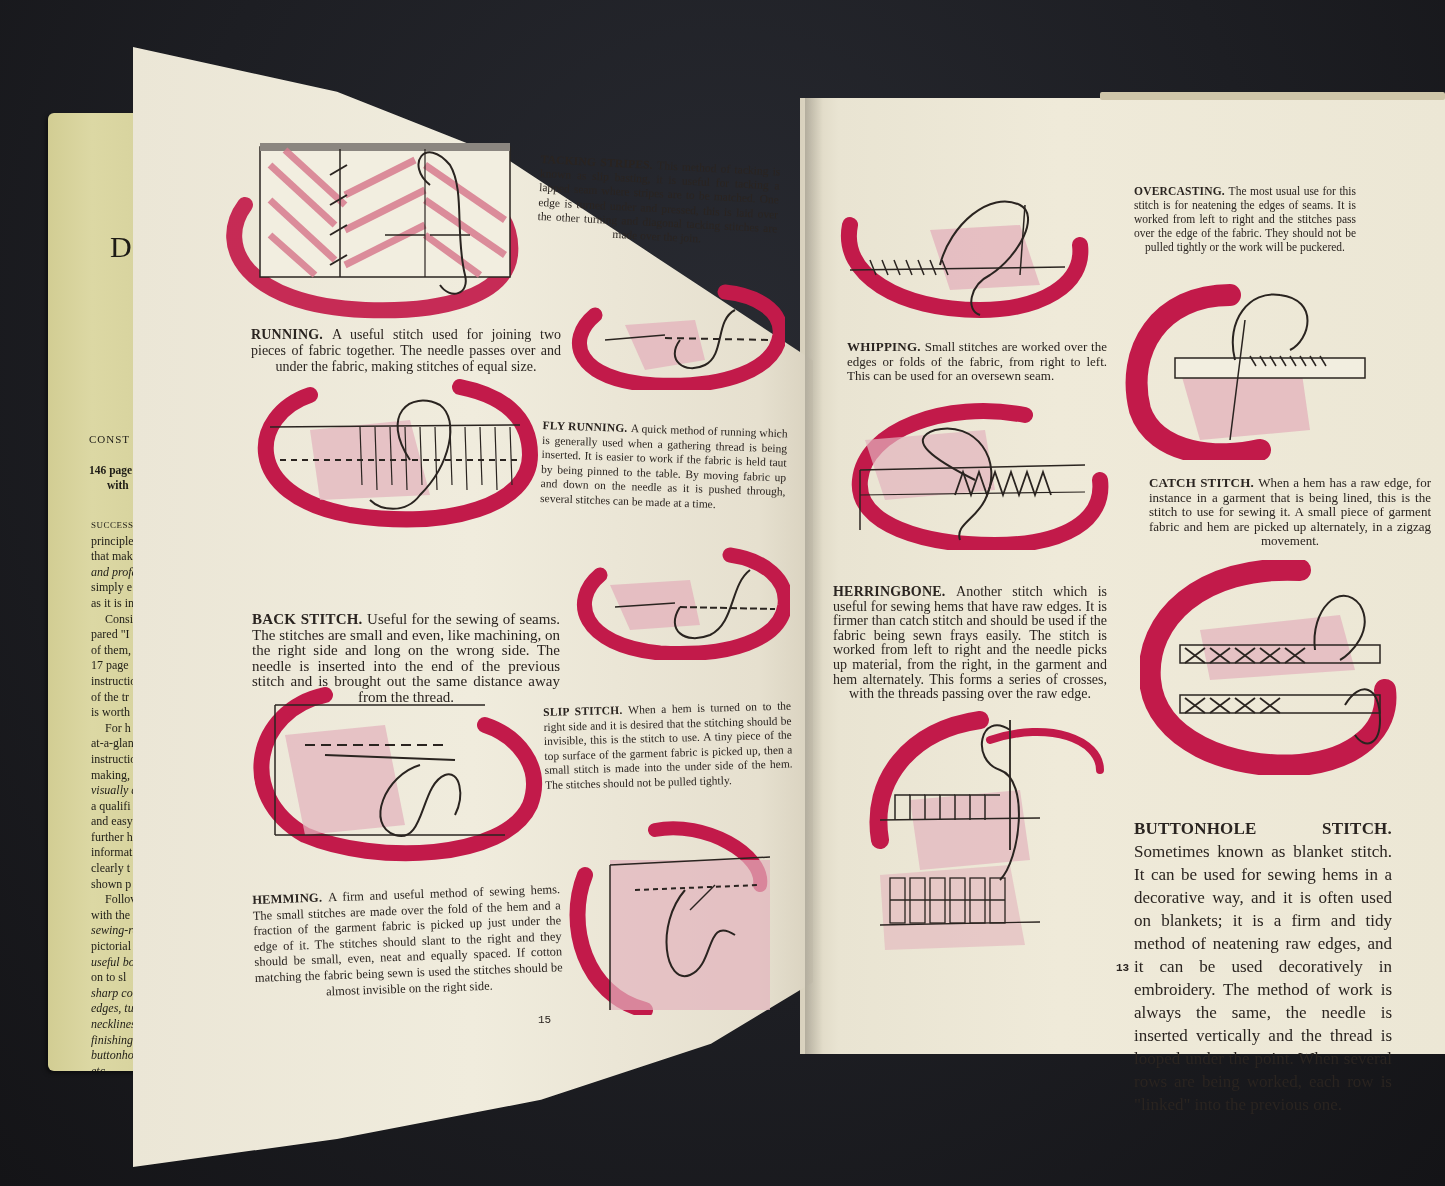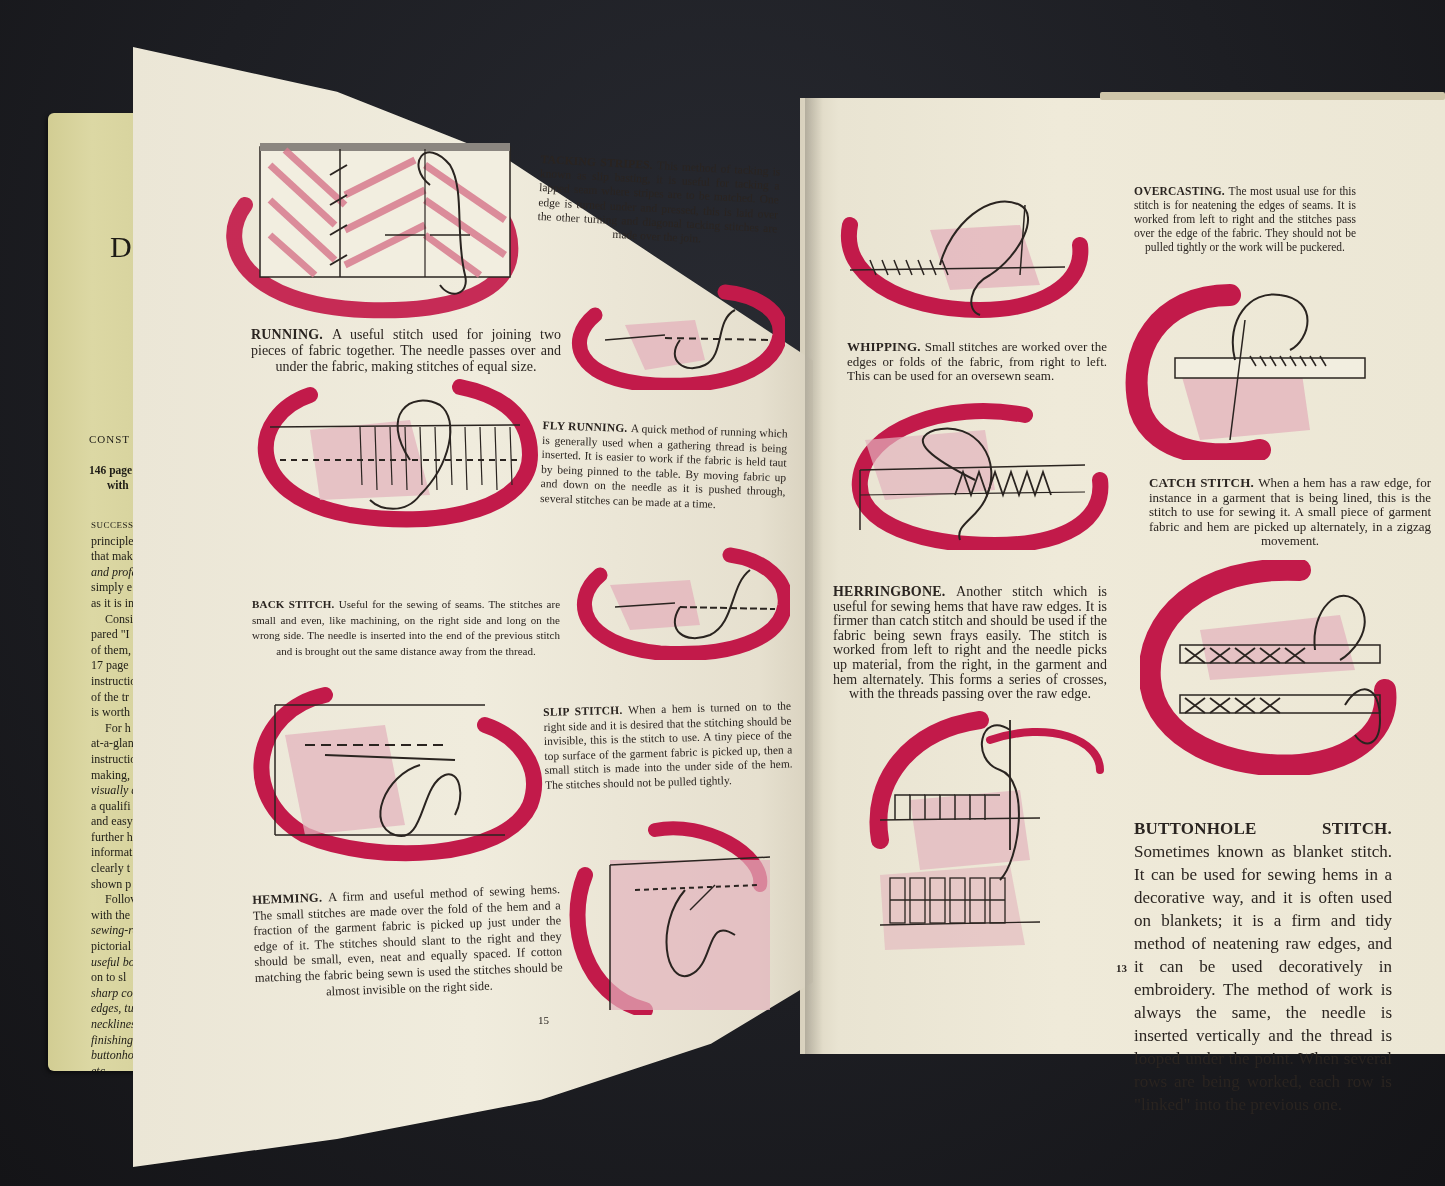--- a/index.html
+++ b/index.html
@@ -55,21 +55,21 @@
     background: #cfc6a9; border-radius: 2px;
   }
   .spine-shadow {
     position: absolute; left: 805px; top: 98px; width: 18px; height: 956px;
     background: linear-gradient(90deg, rgba(0,0,0,0.18), rgba(0,0,0,0));
   }
 
   .block { position: absolute; font-size: 12.5px; line-height: 15.6px; color: #2a2420; }
   .block .head { font-weight: bold; letter-spacing: 0.2px; }
   .block.justify { text-align: justify; text-align-last: center; }
-  .page-num { position: absolute; font-size: 11px; color: #2a2420; }
+  .page-num { position: absolute; font-size: 11px; color: #2a2420; font-family: Liberation Mono, monospace; }
 
   .illus { position: absolute; }
   .illus svg { width: 100%; height: 100%; display: block; }
 </style>
 </head>
 <body>
 
 <div class="backdrop"></div>
 
 <div class="cover">
@@ -347,21 +347,21 @@
 <div class="block justify" style="left:251px;top:327px;width:310px;font-size:14px;line-height:16px">
   <span class="head">RUNNING. </span>
   <span>A useful stitch used for joining two pieces of fabric together. The needle passes over and under the fabric, making stitches of equal size.</span>
 </div>
 
 <div class="block" style="left:543px;top:418px;width:245px;font-size:11.5px;line-height:14.5px;text-align:justify;transform:rotate(2deg);transform-origin:left top">
   <span class="head">FLY RUNNING. </span>
   <span>A quick method of running which is generally used when a gathering thread is being inserted. It is easier to work if the fabric is held taut by being pinned to the table. By moving fabric up and down on the needle as it is pushed through, several stitches can be made at a time.</span>
 </div>
 
-<div class="block justify" style="left:252px;top:597px;width:308px;font-size:11px;line-height:15.6px">
+<div class="block justify" style="left:252px;top:612px;width:308px;font-size:15px;line-height:15.6px">
   <span class="head">BACK STITCH. </span>
   <span>Useful for the sewing of seams. The stitches are small and even, like machining, on the right side and long on the wrong side. The needle is inserted into the end of the previous stitch and is brought out the same distance away from the thread.</span>
 </div>
 
 <div class="block" style="left:543px;top:705px;width:248px;font-size:11.5px;line-height:14.5px;text-align:justify;transform:rotate(-1.5deg);transform-origin:left top">
   <span class="head">SLIP STITCH. </span>
   <span>When a hem is turned on to the right side and it is desired that the stitching should be invisible, this is the stitch to use. A tiny piece of the top surface of the garment fabric is picked up, then a small stitch is made into the under side of the hem. The stitches should not be pulled tightly.</span>
 </div>
 
 <div class="block justify" style="left:252px;top:893px;width:308px;font-size:12.5px;line-height:15.6px;transform:rotate(-2deg);transform-origin:left top">

